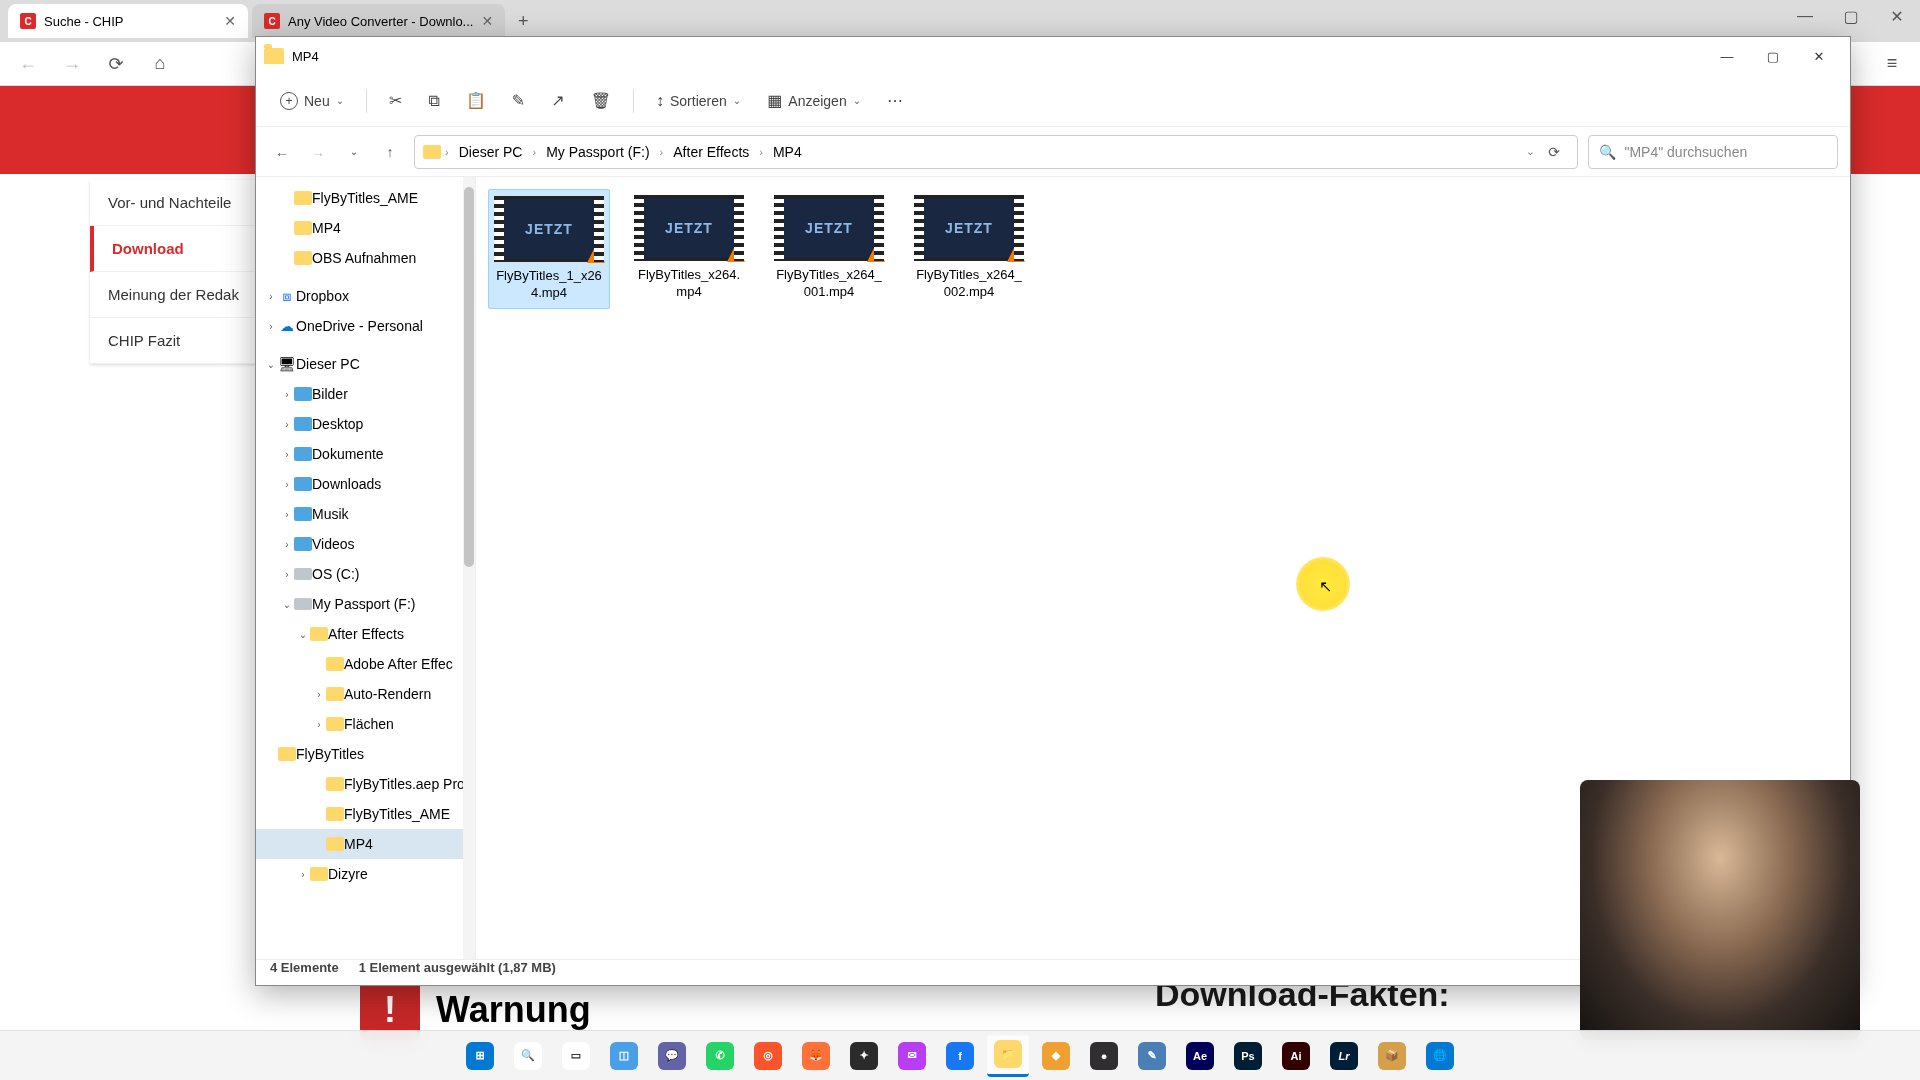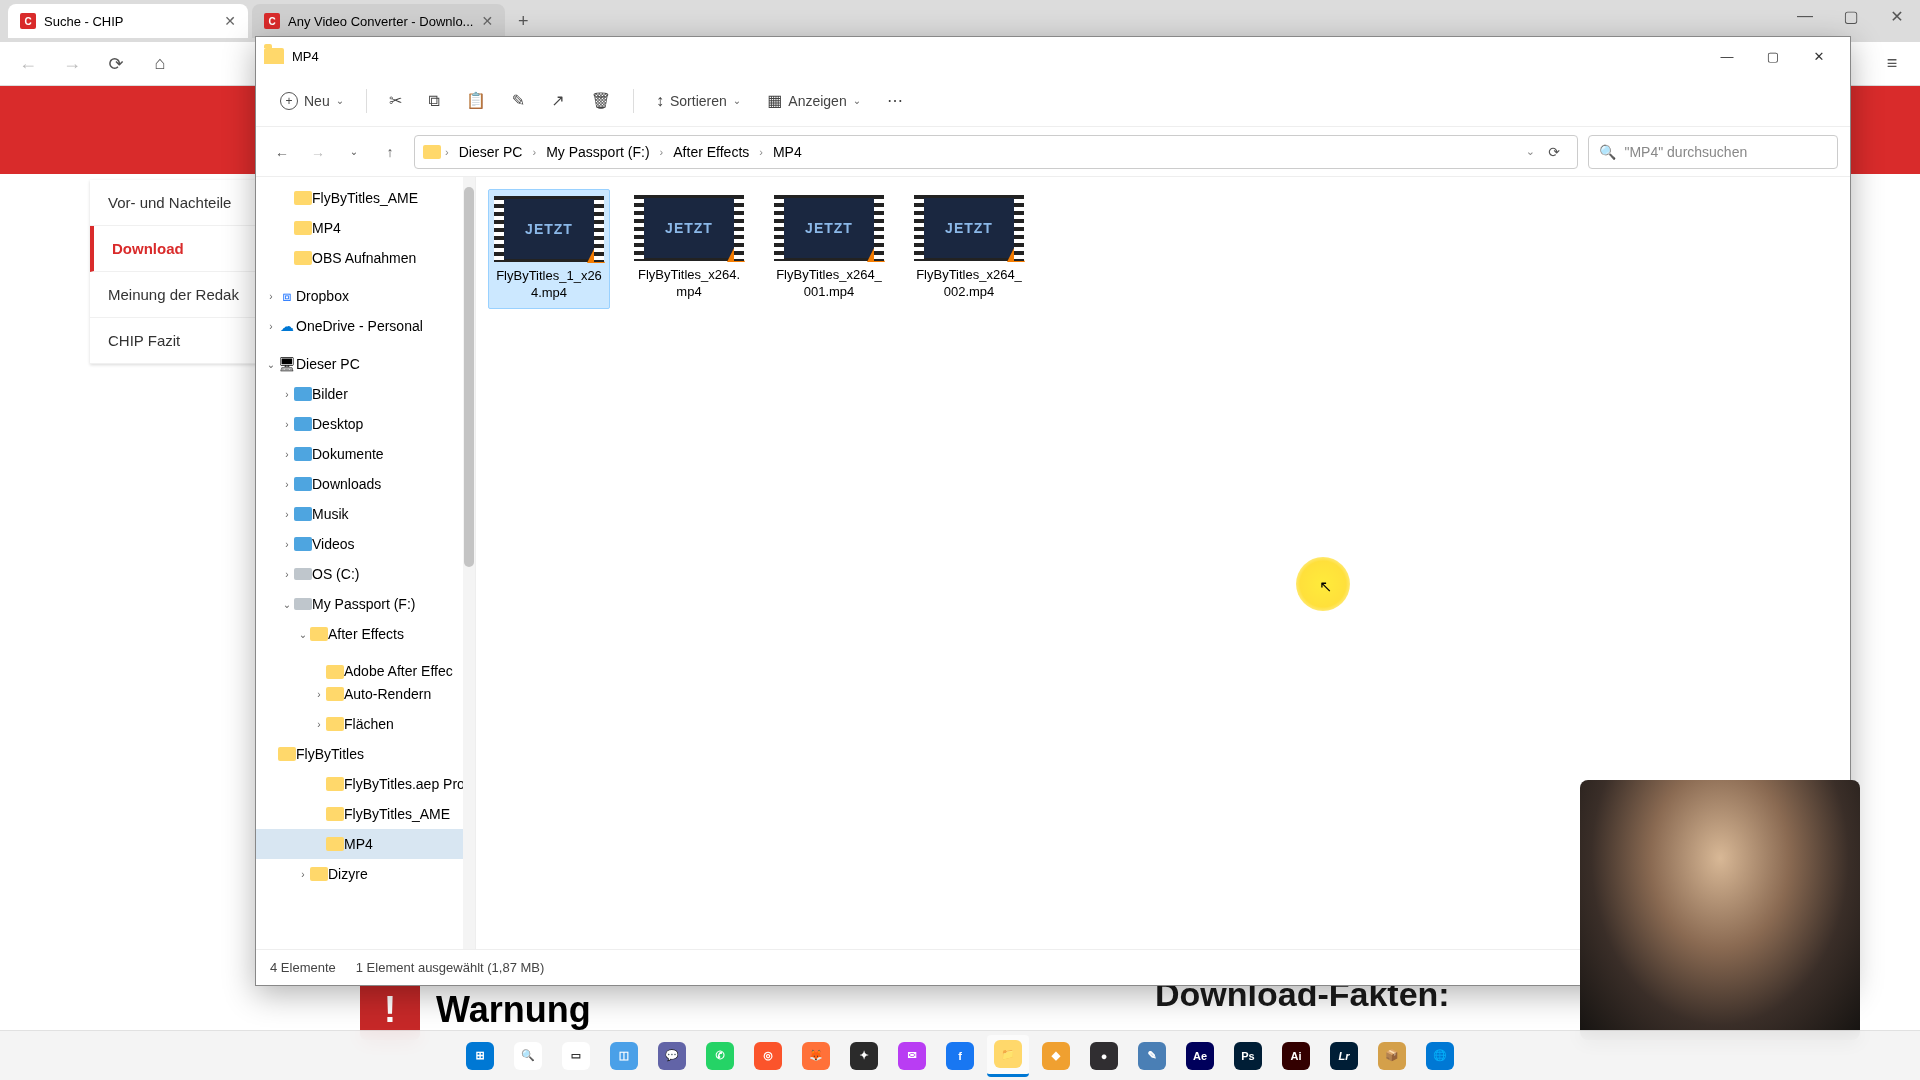--- a/index.html
+++ b/index.html
@@ -76,21 +76,21 @@
 .file-thumb { width: 110px; height: 66px; background: #1a2740; border: 3px solid #222; position: relative; display: flex; align-items: center; justify-content: center; color: #8bb8e8; font-weight: 700; font-size: 14px; letter-spacing: 1px; }
 .file-thumb::before, .file-thumb::after { content: ''; position: absolute; top: -3px; bottom: -3px; width: 10px; background: repeating-linear-gradient(#222 0, #222 4px, #fff 4px, #fff 8px); }
 .file-thumb::before { left: -3px; }
 .file-thumb::after { right: -3px; }
 .file-thumb .vlc-badge { position: absolute; bottom: -4px; right: -4px; width: 18px; height: 18px; background: #f57c00; clip-path: polygon(50% 0, 100% 100%, 0 100%); }
 .file-name { font-size: 13px; text-align: center; margin-top: 6px; line-height: 1.3; word-break: break-word; }
 
 .cursor-highlight { position: absolute; left: 820px; top: 380px; width: 54px; height: 54px; background: radial-gradient(circle, #ffeb3b 0%, #ffe03b 60%, rgba(255,235,59,0) 100%); border-radius: 50%; pointer-events: none; }
 .cursor-arrow { position: absolute; left: 843px; top: 400px; font-size: 16px; color: #000; pointer-events: none; }
 
-.status-bar { height: 36px; border-top: 1px solid #eee; display: flex; align-items: center; padding: 0 14px; font-size: 13px; color: #444; gap: 20px; }
+.status-bar { height: 26px; border-top: 1px solid #eee; display: flex; padding: 0 14px; font-size: 13px; color: #444; gap: 20px; font-weight: bold; }
 .status-views { margin-left: auto; display: flex; gap: 4px; }
 .status-view-btn { width: 22px; height: 18px; border: 1px solid #888; display: flex; align-items: center; justify-content: center; font-size: 10px; }
 .status-view-btn.active { background: #d8e6f2; border-color: #4a90d9; }
 
 
 .webcam { position: absolute; right: 60px; bottom: 40px; width: 280px; height: 260px; background: radial-gradient(ellipse at 50% 30%, #d8b896 0%, #8a6a52 35%, #3a2e28 65%, #141210 100%); border-radius: 8px; }
 
 
 .taskbar { position: absolute; bottom: 0; left: 0; width: 1920px; height: 50px; background: rgba(243,243,243,0.92); backdrop-filter: blur(10px); display: flex; align-items: center; justify-content: center; gap: 6px; border-top: 1px solid rgba(0,0,0,0.08); }
 .taskbar-item { width: 42px; height: 42px; display: flex; align-items: center; justify-content: center; border-radius: 4px; font-size: 22px; }
@@ -292,21 +292,21 @@
         <div class="nav-item" style="padding-left: 24px;">
           <span class="nav-chevron">⌄</span>
           <span class="nav-icon drive"></span>
           <span class="nav-label">My Passport (F:)</span>
         </div>
         <div class="nav-item" style="padding-left: 40px;">
           <span class="nav-chevron">⌄</span>
           <span class="nav-icon folder"></span>
           <span class="nav-label">After Effects</span>
         </div>
-        <div class="nav-item" style="padding-left: 56px; align-items: flex-end;">
+        <div class="nav-item" style="padding-left: 56px;">
           <span class="nav-chevron empty">·</span>
           <span class="nav-icon folder"></span>
           <span class="nav-label">Adobe After Effec</span>
         </div>
         <div class="nav-item" style="padding-left: 56px;">
           <span class="nav-chevron">›</span>
           <span class="nav-icon folder"></span>
           <span class="nav-label">Auto-Rendern</span>
         </div>
         <div class="nav-item" style="padding-left: 56px;">

